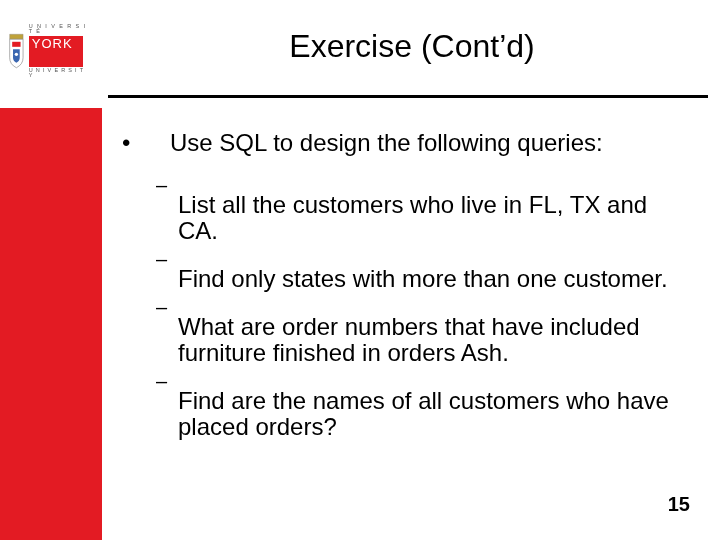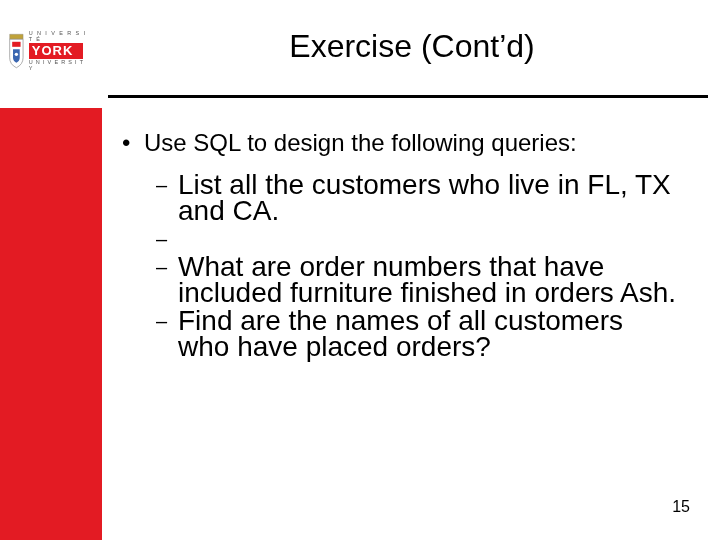--- a/index.html
+++ b/index.html
@@ -38,23 +38,23 @@
   .univ-word {
     font-size: 5.5px;
     letter-spacing: 1.4px;
     color: #555;
     margin-bottom: 1px;
   }
   .york-box {
     background: #e31b23;
     color: #fff;
     font-size: 13px;
-    font-weight: bold;
+    font-weight: normal;
     letter-spacing: 1px;
-    padding: 1px 3px 2px 3px;
+    padding: 1px 3px 17px 3px;
     width: 54px;
     text-align: left;
   }
   .univ-word2 {
     font-size: 5.5px;
     letter-spacing: 0.8px;
     color: #555;
     margin-top: 1px;
   }
   .title {
@@ -95,45 +95,48 @@
   }
   .bullet-mark {
     width: 22px;
     font-size: 24px;
     line-height: 30px;
     flex-shrink: 0;
   }
   .bullet-text {
     font-size: 24px;
     line-height: 30px;
+    margin-left: 26px;
   }
   .sublist {
     margin-left: 34px;
     margin-top: 4px;
   }
   .sub-row {
     display: flex;
     margin-bottom: 2px;
   }
   .sub-mark {
     width: 22px;
     font-size: 20px;
     line-height: 26px;
     flex-shrink: 0;
   }
   .sub-text {
-    font-size: 28px;
+    font-size: 24px;
     line-height: 26px;
+    margin-top: 20px;
   }
   .page-num {
     position: absolute;
     right: 30px;
     bottom: 24px;
-    font-size: 16px;
+    font-size: 20px;
     color: #000;
+    font-weight: bold;
   }
 </style>
 </head>
 <body>
 
 <div class="header">
   <div class="logo-box">
     <div class="crest">
       <svg viewBox="0 0 20 44">
         <path d="M2 2 h16 v6 h-16 z" fill="#bfa23a" stroke="#888" stroke-width="0.5"></path>
@@ -160,20 +163,21 @@
     <div class="bullet-mark">•</div>
     <div class="bullet-text">Use SQL to design the following queries:</div>
   </div>
   <div class="sublist">
     <div class="sub-row">
       <div class="sub-mark">–</div>
       <div class="sub-text">List all the customers who live in FL, TX and CA.</div>
     </div>
     <div class="sub-row">
       <div class="sub-mark">–</div>
+      <div class="sub-text">Find only states with more than one customer.</div>
     </div>
     <div class="sub-row">
       <div class="sub-mark">–</div>
       <div class="sub-text">What are order numbers that have included furniture finished in orders Ash.</div>
     </div>
     <div class="sub-row">
       <div class="sub-mark">–</div>
       <div class="sub-text">Find are the names of all customers who have placed orders?</div>
     </div>
   </div>

